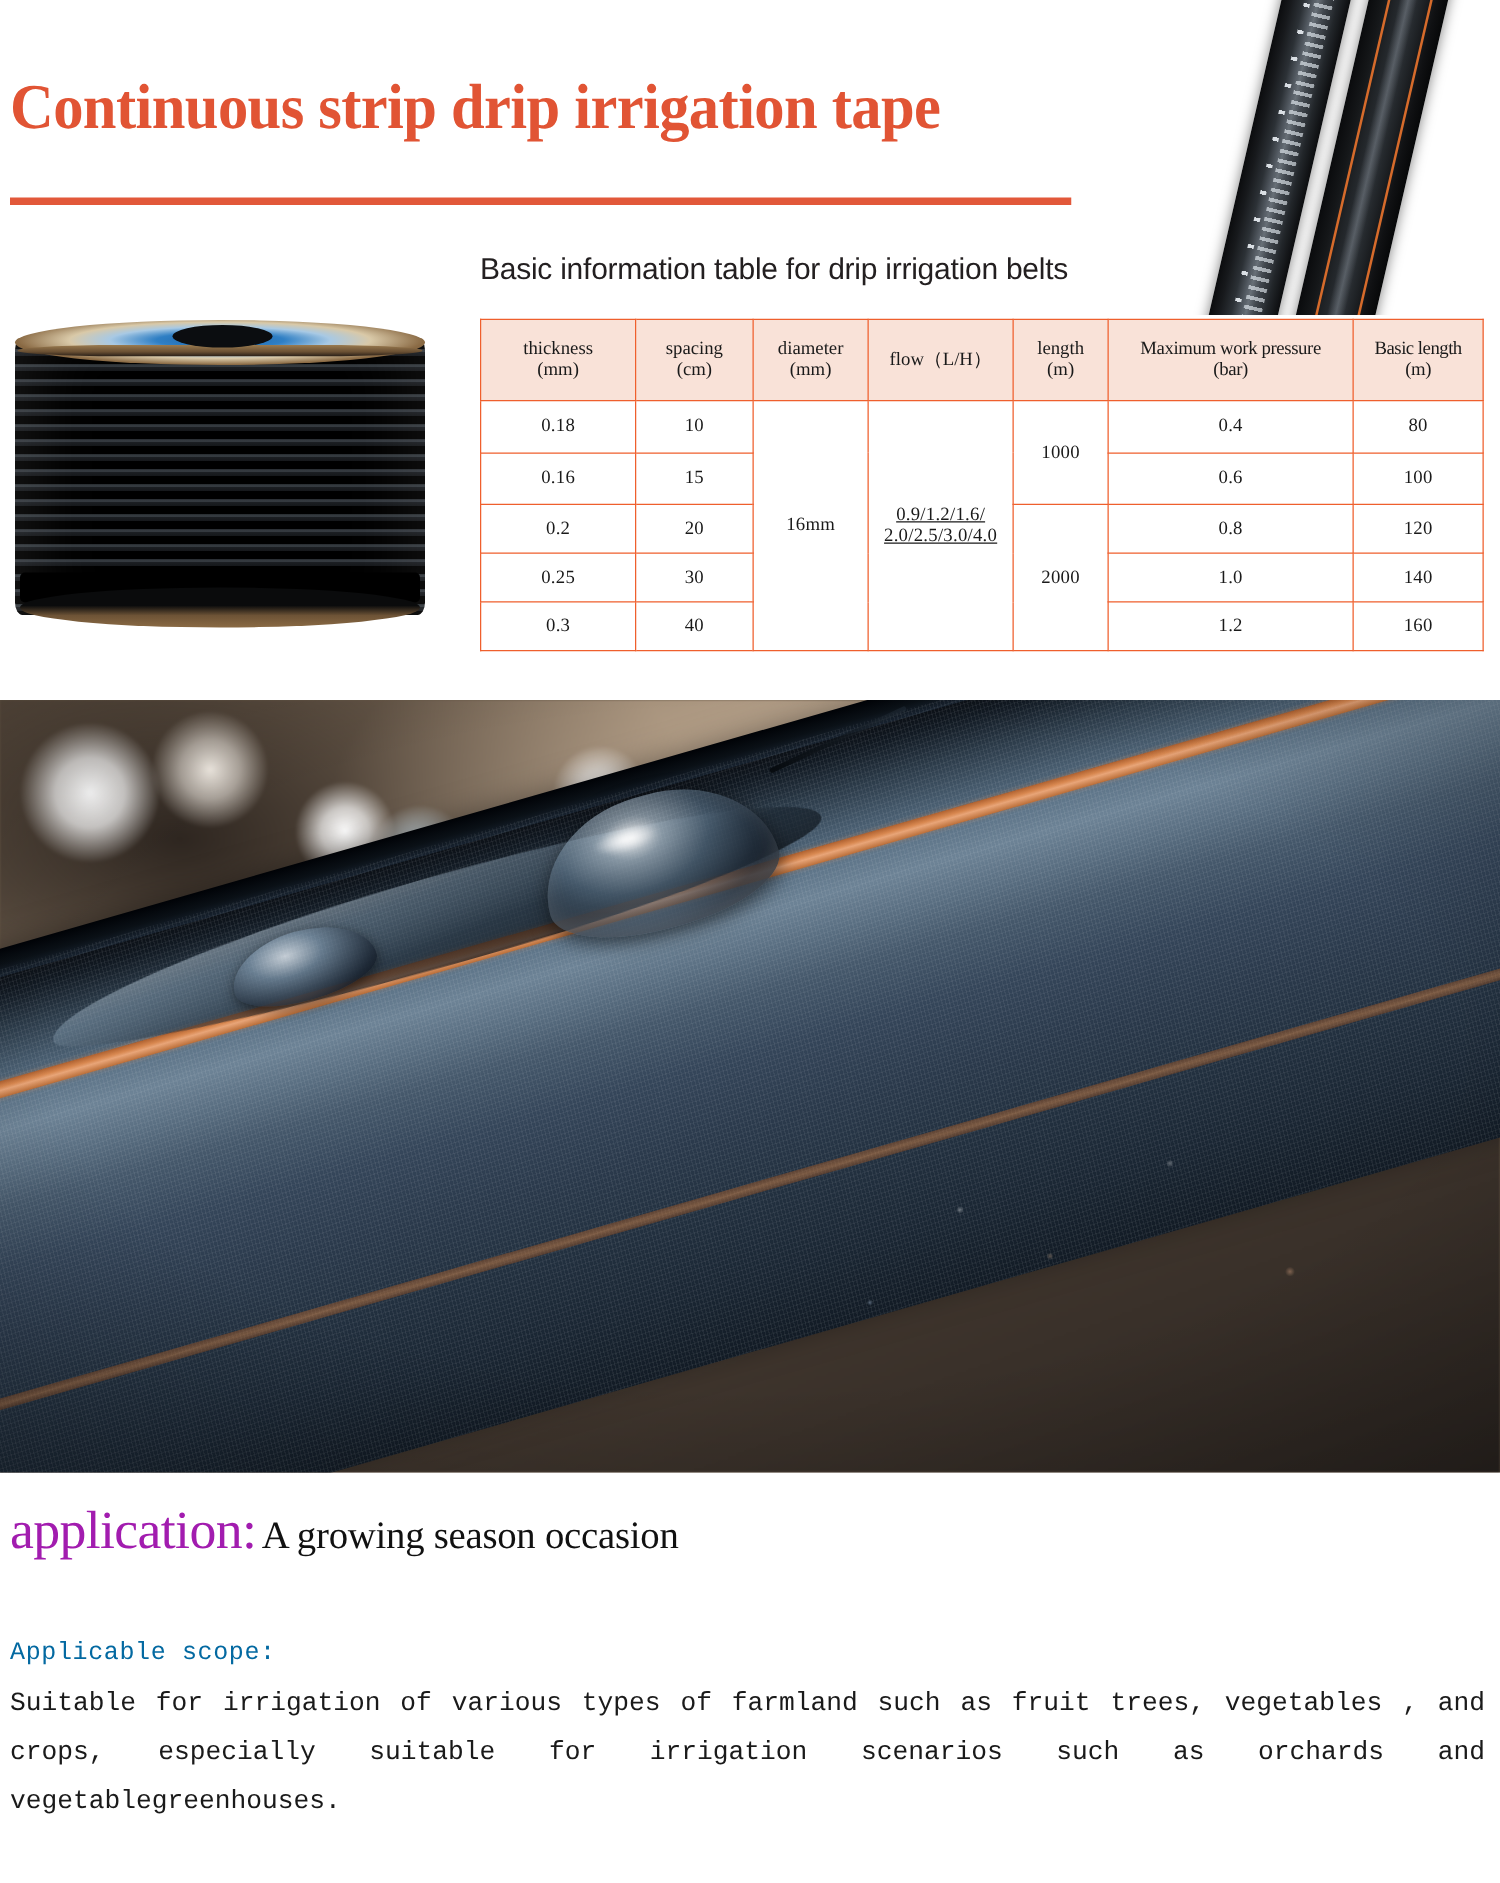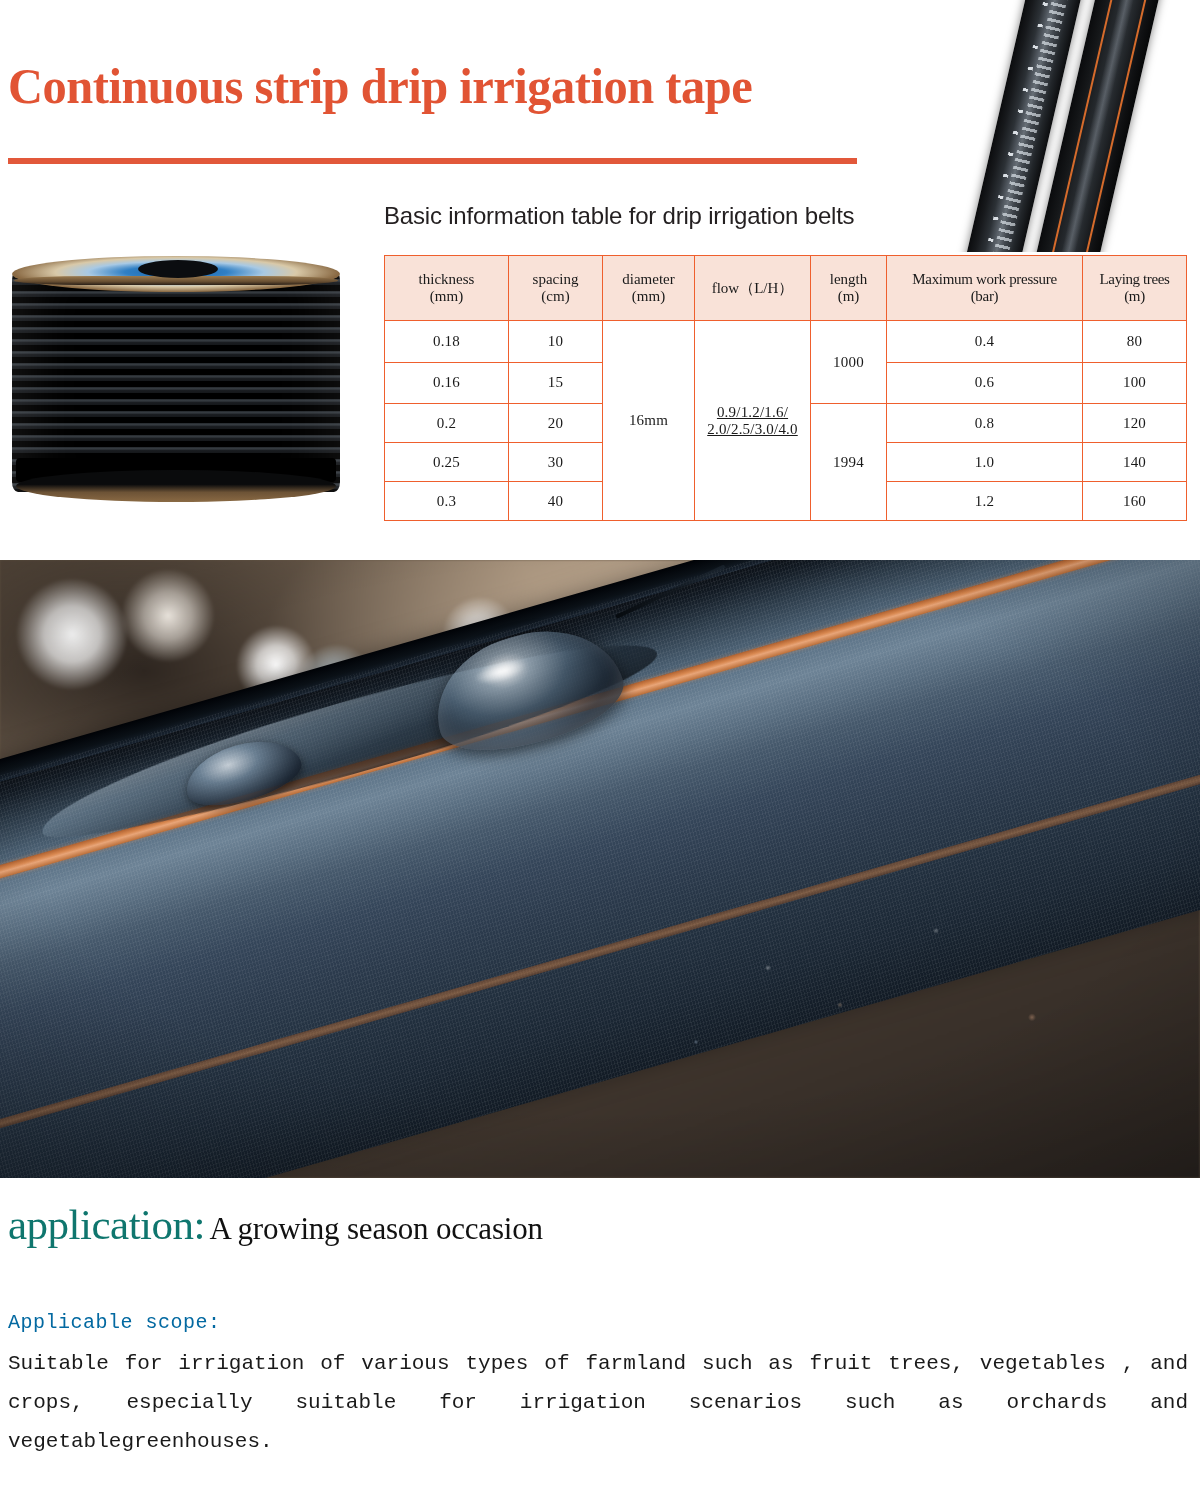--- a/index.html
+++ b/index.html
@@ -435,21 +435,21 @@
   
   .application-row {
     position: absolute;
     left: 8px;
     top: 1200px;
     white-space: nowrap;
   }
   .application-label {
     font-family: "Liberation Serif", serif;
     font-size: 43px;
-    color: #0f766e;
+    color: #a21caf;
     letter-spacing: -0.5px;
   }
   .application-value {
     font-family: "Liberation Serif", serif;
     font-size: 31px;
     color: #111111;
     letter-spacing: -0.2px;
     margin-left: 0;
   }
   .scope-label {
@@ -535,21 +535,21 @@
         </th>
         <th>
           <div>length</div>
           <div>(m)</div>
         </th>
         <th class="hdr-small">
           <div>Maximum work pressure</div>
           <div>(bar)</div>
         </th>
         <th class="hdr-tiny">
-          <div>Laying trees</div>
+          <div>Basic length</div>
           <div>(m)</div>
         </th>
       </tr>
     </thead>
     <tbody>
       <tr>
         <td class="num">0.18</td>
         <td class="num">10</td>
         <td class="num" rowspan="5">16mm</td>
         <td class="flow-cell num" rowspan="5">
@@ -562,21 +562,21 @@
       </tr>
       <tr>
         <td class="num">0.16</td>
         <td class="num">15</td>
         <td class="num">0.6</td>
         <td class="num">100</td>
       </tr>
       <tr>
         <td class="num">0.2</td>
         <td class="num">20</td>
-        <td class="num" rowspan="3" style="height:114px">1994</td>
+        <td class="num" rowspan="3" style="height:114px">2000</td>
         <td class="num">0.8</td>
         <td class="num">120</td>
       </tr>
       <tr>
         <td class="num">0.25</td>
         <td class="num">30</td>
         <td class="num">1.0</td>
         <td class="num">140</td>
       </tr>
       <tr>

